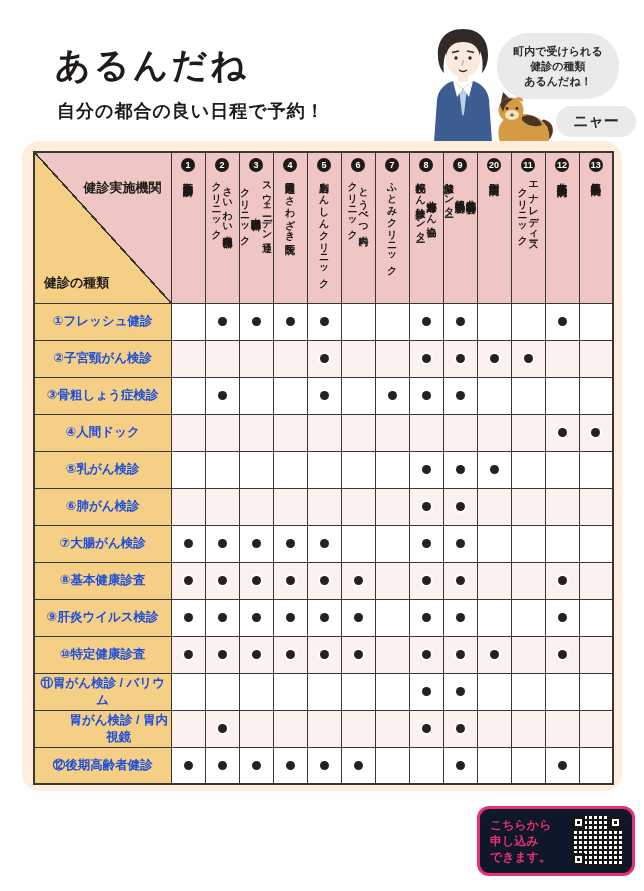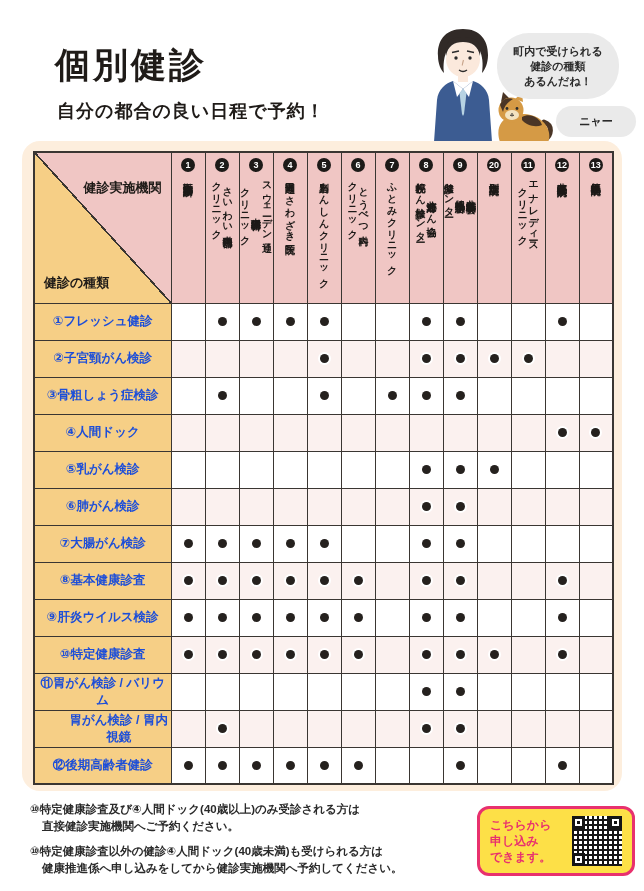--- a/index.html
+++ b/index.html
@@ -32,21 +32,21 @@
   .bubble-man {
     left: 497px; top: 33px; width: 122px; height: 66px;
     border-radius: 32px; font-size: 11px; line-height: 15px; white-space: pre-line;
   }
   .bubble-man::before {
     content:""; position:absolute; left:-9px; top:26px;
     border:9px solid transparent; border-right-color:#eaeaea;
   }
   .bubble-cat {
     left: 556px; top: 106px; width: 80px; height: 31px;
-    border-radius: 16px; font-size: 11px;
+    border-radius: 16px; font-size: 15px;
   }
   .bubble-cat::before {
     content:""; position:absolute; left:-7px; bottom:7px;
     border:7px solid transparent; border-right-color:#eaeaea;
   }
 
   .man-svg { position:absolute; left:424px; top:26px; }
   .cat-svg { position:absolute; left:488px; top:92px; }
 
   
@@ -98,21 +98,21 @@
   }
 
   
   .notes { position:absolute; left:30px; top:801px; width:440px; }
   .note { font-size:11.5px; font-weight:700; color:#2a2a2a; line-height:16.5px; margin-bottom:9px; }
   .note .l2 { display:block; padding-left:12px; }
 
   
   .qr-box {
     position:absolute; left:477px; top:806px; width:158px; height:70px;
-    background:#fde047; border:3px solid #e8316e; border-radius:12px;
+    background:#0f172a; border:3px solid #e8316e; border-radius:12px;
     display:flex; align-items:center; padding:0 10px;
   }
   .qr-text {
     white-space:pre-line; color:#e8316e; font-weight:800;
     font-size:12px; line-height:16px;
   }
   .qr {
     width:50px; height:50px; position:relative; margin-left:auto;
     background-image:
       repeating-linear-gradient(0deg, #151515 0 2px, transparent 2px 5px),
@@ -120,21 +120,21 @@
   }
   .qr .f { position:absolute; width:13px; height:13px; border:3px solid #151515; background:#fff; }
   .qr .f::after { content:""; position:absolute; inset:2px; background:#151515; }
   .f.tl { top:0; left:0; } .f.tr { top:0; right:0; } .f.bl { bottom:0; left:0; }
 </style>
 </head>
 <body>
 
 <div class="page">
 
-  <div class="title">個別健診</div>
+  <div class="title">あるんだね</div>
   <div class="subtitle">自分の都合の良い日程で予約！</div>
 
   <svg class="man-svg" width="78" height="116" viewBox="0 0 78 116">
     <path d="M39,3 C20,3 13,16 14,30 C14,38 17,44 20,47 C18,31 24,13 39,13 C54,13 61,29 58,47 C61,44 64,37 64,29 C64,14 56,3 39,3 Z" fill="#312a27"></path>
     <ellipse cx="39" cy="33" rx="17" ry="18" fill="#fbe9dc"></ellipse>
     <path d="M22,30 C20,14 28,11 39,11 C50,11 58,14 56,30 C54,20 48,16 39,16 C30,16 24,20 22,30 Z" fill="#312a27"></path>
     <circle cx="32" cy="32" r="1.7" fill="#2b2b2b"></circle>
     <circle cx="46" cy="32" r="1.7" fill="#2b2b2b"></circle>
     <path d="M28,26.5 l7,-1.5 M43,25 l7,1.5" stroke="#2b2b2b" stroke-width="1.4" fill="none"></path>
     <path d="M39.5,34 q-1.2,4 -1.2,5.5" stroke="#caa88f" stroke-width="1.2" fill="none"></path>
@@ -613,30 +613,20 @@
           <td></td>
           <td></td>
           <td>
             <span class="dot"></span>
           </td>
           <td></td>
         </tr>
       </tbody>
   </table>
 
-  <div class="notes">
-    <p class="note">
-      <span class="l1">⑩特定健康診査及び④人間ドック(40歳以上)のみ受診される方は</span>
-      <span class="l2">直接健診実施機関へご予約ください。</span>
-    </p>
-    <p class="note">
-      <span class="l1">⑩特定健康診査以外の健診④人間ドック(40歳未満)も受けられる方は</span>
-      <span class="l2">健康推進係へ申し込みをしてから健診実施機関へ予約してください。</span>
-    </p>
-  </div>
 
   <div class="qr-box">
     <div class="qr-text">こちらから
 申し込み
 できます。</div>
     <div class="qr">
       <div class="f tl"></div>
       <div class="f tr"></div>
       <div class="f bl"></div>
     </div>

